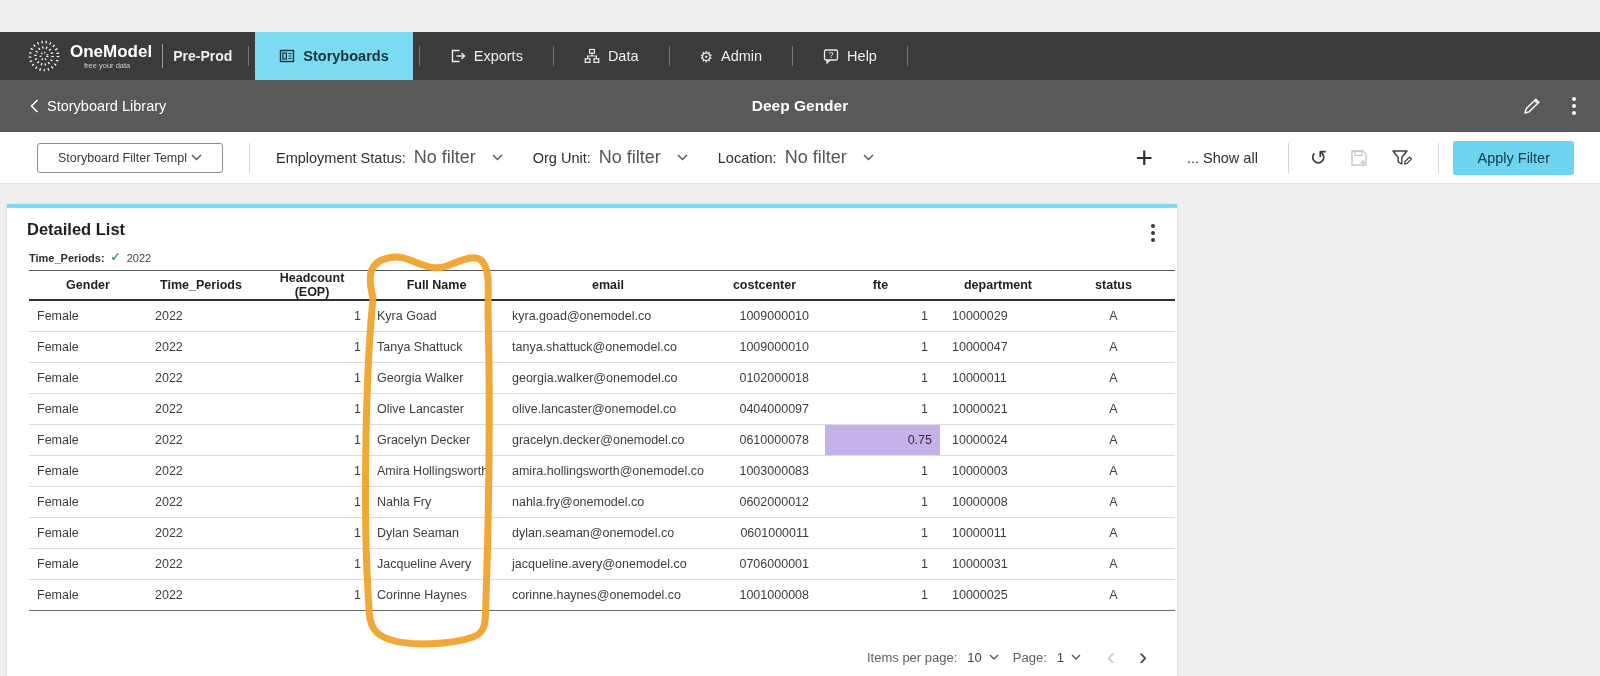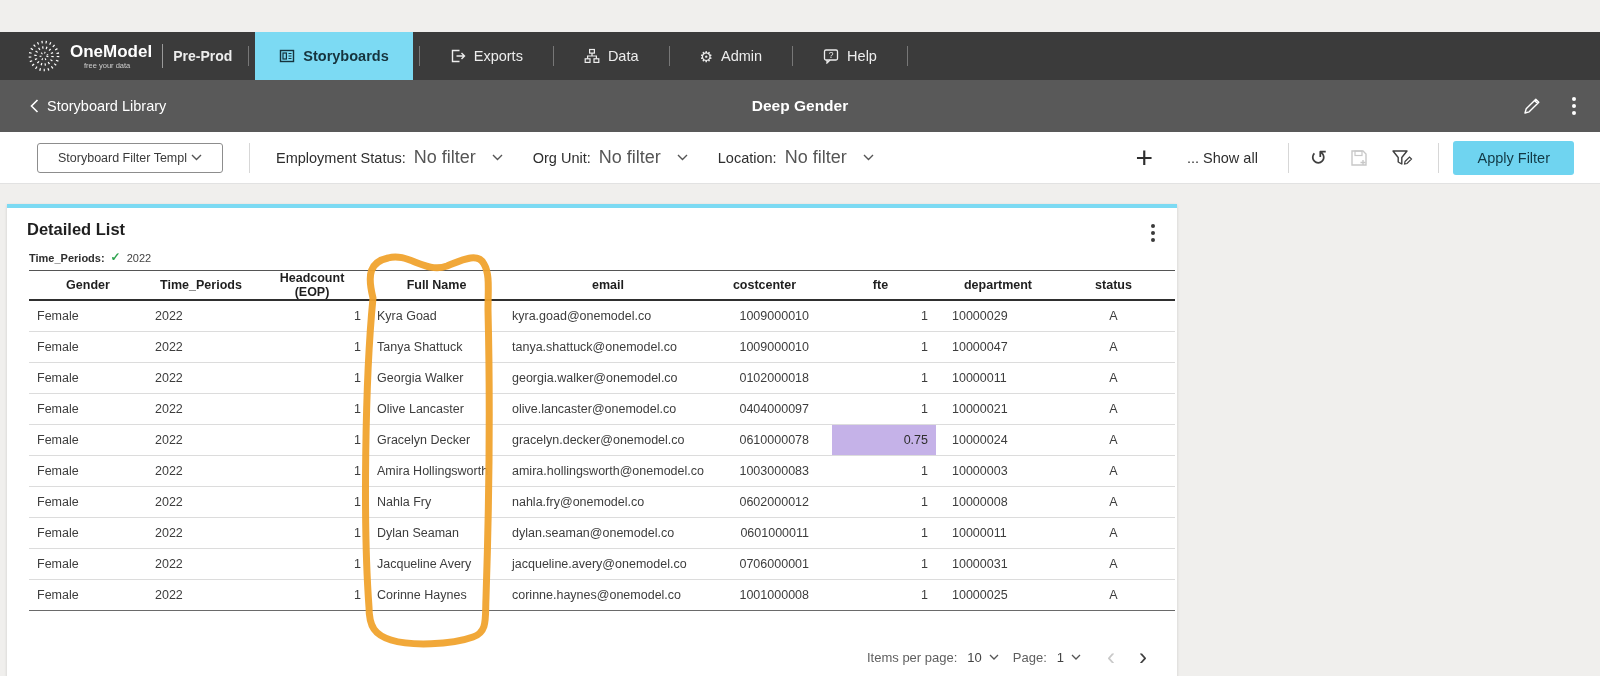--- a/index.html
+++ b/index.html
@@ -65,21 +65,21 @@
   table.grid td { font-size:12.5px; color:#3d3d3d; height:31px; padding:0 8px; border-bottom:1px solid #dcdcdc; white-space:nowrap; overflow:hidden; }
   table.grid tbody tr:last-child td { border-bottom:1px solid #6a6a6a; }
   .col-gender{width:118px;} .col-time_periods{width:108px;} .col-headcount{width:114px;}
   .col-full_name{width:135px;} .col-email{width:208px;} .col-costcenter{width:105px;}
   .col-fte{width:127px;} .col-department{width:108px;} .col-status{width:123px;}
   td.col-headcount, td.col-costcenter, td.col-fte { text-align:right; }
   td.col-status { text-align:center; }
   td.link { color:#4d94c8; cursor:pointer; }
   td.col-fte { padding:0; }
   .fte-inner { display:block; margin-left:auto; width:100%; padding:8px 8px; }
-  .fte-inner.hl { width:104px; background:#c5b2e8; color:#2e2e2e; }
+  .fte-inner.hl { width:115px; background:#c5b2e8; color:#2e2e2e; }
 
   .pager { position:absolute; right:18px; bottom:24px; display:flex; align-items:center; font-size:13px; color:#5f5f5f; }
   .pager .sel { display:flex; align-items:center; gap:7px; margin:0 14px 0 10px; cursor:pointer; color:#444; }
   .pager .arrow { font-size:24px; line-height:1; padding:0 12px; cursor:pointer; color:#3f3f3f; }
   .pager .arrow.disabled { color:#c9c9c9; }
 
   .annotation { position:absolute; left:0; top:0; pointer-events:none; }
 </style>
 </head>
 <body>

